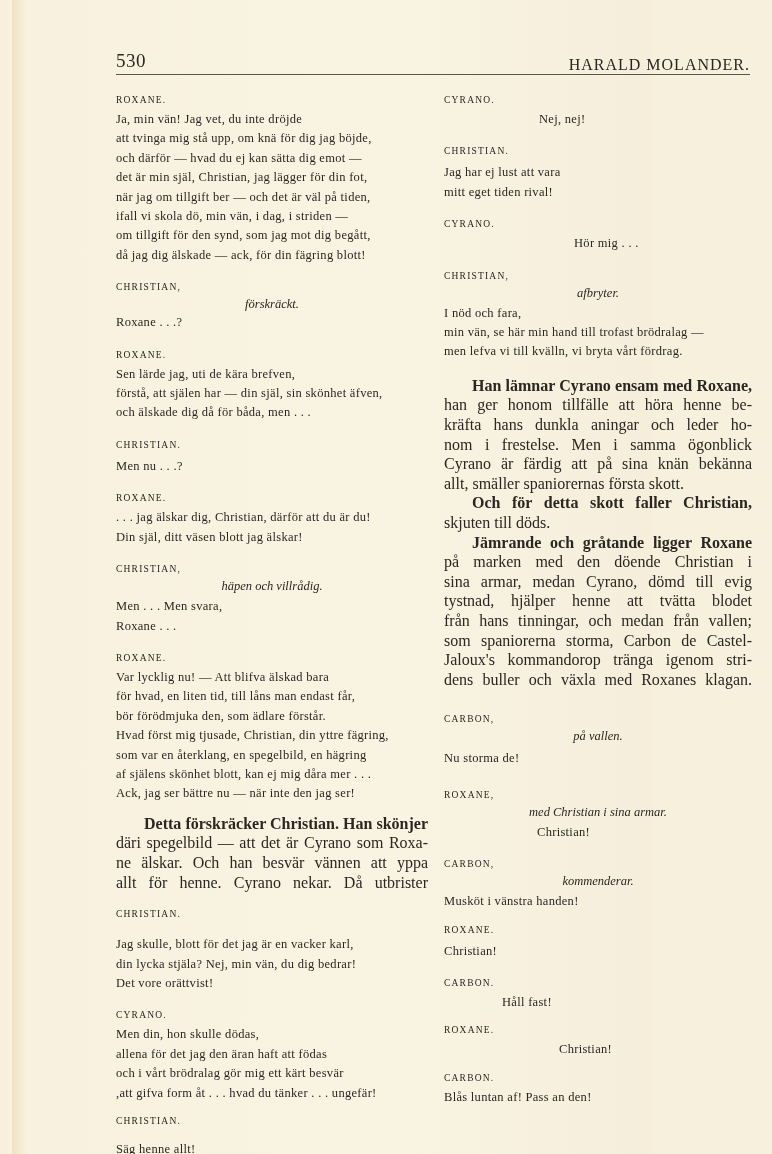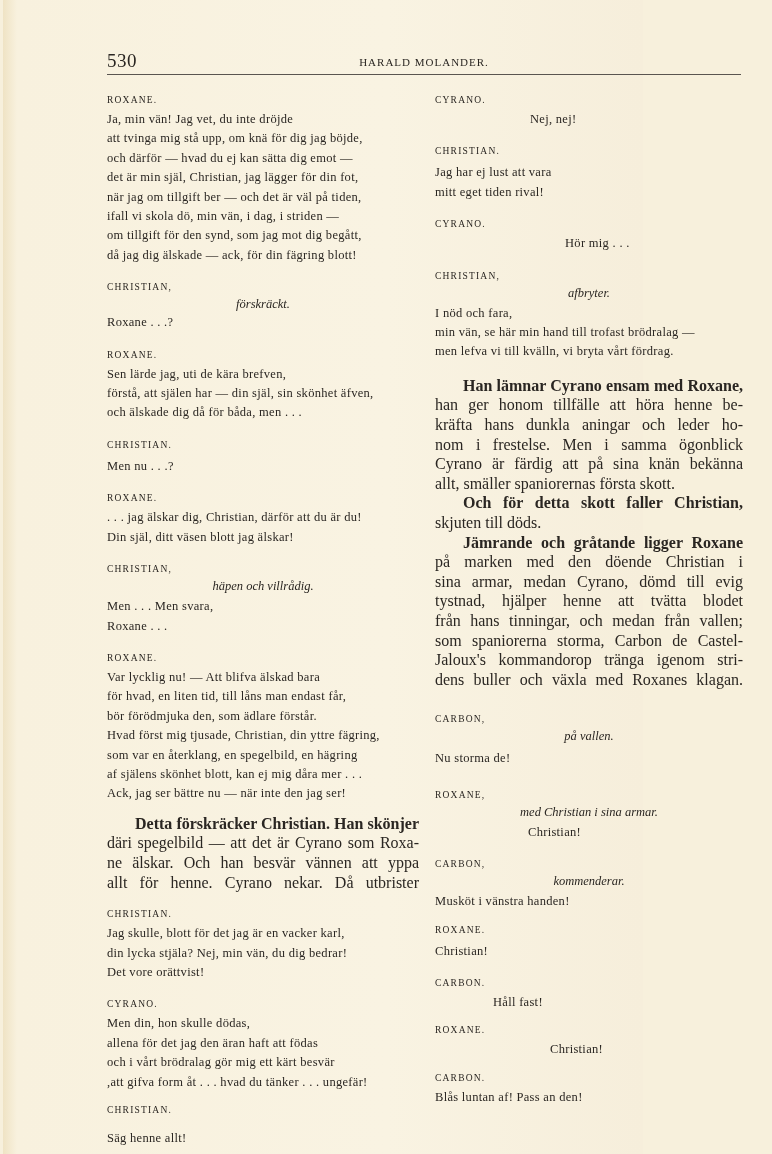--- a/index.html
+++ b/index.html
@@ -4,29 +4,29 @@
 <style>
   html, body { margin:0; padding:0; }
   body {
     width:772px; height:1154px; overflow:hidden;
     background:#f7f0dc;
     font-family:"Liberation Serif","DejaVu Serif",serif;
     color:#2a2622;
     position:relative;
   }
   .page {
-    position:absolute; left:3px; top:0; width:640px; height:1154px;
+    position:absolute; left:12px; top:0; width:640px; height:1154px;
     background:linear-gradient(90deg,#efe3c4 0px,#f8f1de 14px,#f9f3e2 60%,#f6eedb 100%);
   }
   .header {
     position:absolute; left:104px; top:50px; width:634px; height:24px;
     border-bottom:1.5px solid #5a5550;
   }
   .page-num { position:absolute; left:0; top:0; font-size:19px; letter-spacing:0.5px; }
-  .running-head { position:absolute; left:0; right:0; top:6px; text-align:center; font-size:11px; letter-spacing:1px; }
+  .running-head { position:absolute; left:0; right:0; top:6px; text-align:right; font-size:16px; letter-spacing:1px; }
   .col { position:absolute; top:92px; }
   .col.left { left:104px; width:312px; }
   .col.right { left:432px; width:308px; }
   .speaker { text-align:left; font-size:9.5px; letter-spacing:1.2px; margin:0; line-height:16px; }
   .stage { text-align:center; font-style:italic; font-size:12.5px; margin:0; line-height:18px; }
   .verse { font-size:12.5px; line-height:19.4px; margin:0; letter-spacing:0.3px; white-space:nowrap; }
   .verse .l { display:block; }
   .verse .l.indent { text-align:left; }
   .verse .l.ind-mid { padding-left:var(--pad); }
   .prose { font-size:16px; line-height:19.6px; margin:0; text-align:justify; text-align-last:auto; }
@@ -102,21 +102,21 @@
     </div>
     <div class="gap-s"></div>
     <div class="prose">
       <span class="pl first">Detta förskräcker Christian. Han skönjer</span>
       <span class="pl">däri spegelbild — att det är Cyrano som Roxa-</span>
       <span class="pl">ne älskar. Och han besvär vännen att yppa</span>
       <span class="pl">allt för henne. Cyrano nekar. Då utbrister</span>
     </div>
     <div class="gap-m"></div>
     <p class="speaker">CHRISTIAN.</p>
-    <div class="verse" style="margin-top:2px">
+    <div class="verse" style="margin-top:13px">
       <span class="l">Jag skulle, blott för det jag är en vacker karl,</span>
       <span class="l">din lycka stjäla? Nej, min vän, du dig bedrar!</span>
       <span class="l">Det vore orättvist!</span>
     </div>
     <div class="gap-m"></div>
     <p class="speaker">CYRANO.</p>
     <div class="verse" style="margin-top:2px">
       <span class="l indent">Men din, hon skulle dödas,</span>
       <span class="l">allena för det jag den äran haft att födas</span>
       <span class="l">och i vårt brödralag gör mig ett kärt besvär</span>

